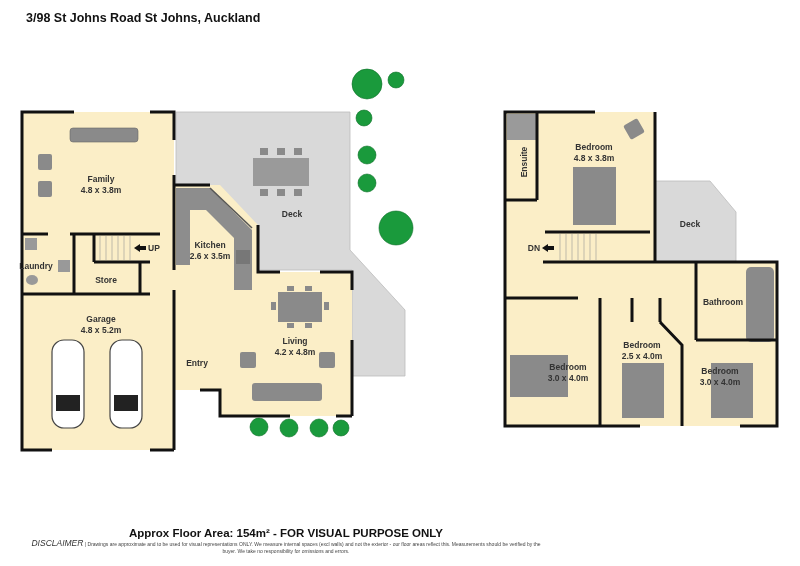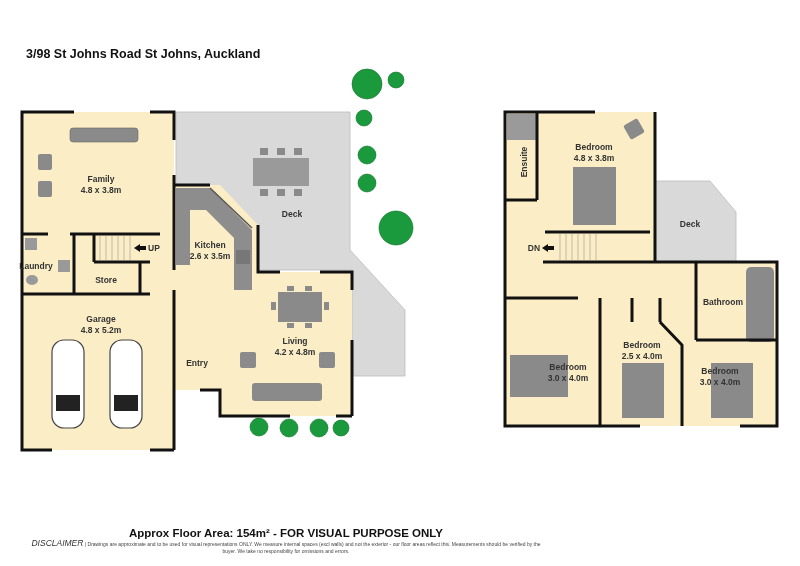--- a/index.html
+++ b/index.html
@@ -1,17 +1,17 @@
 <!DOCTYPE html>
 <html><head>
 <meta charset="utf-8">
 <style>
   html,body{margin:0;padding:0;background:#fff;}
   body{width:800px;height:566px;position:relative;overflow:hidden;font-family:"Liberation Sans",sans-serif;}
-  .title{position:absolute;left:26px;top:11px;font-size:12.5px;font-weight:bold;color:#111;margin-top:36px;}
+  .title{position:absolute;left:26px;top:11px;font-size:12.5px;font-weight:bold;color:#111;}
   svg.plan{position:absolute;left:0;top:0;}
   .lbl{font-family:"Liberation Sans",sans-serif;font-size:8.5px;font-weight:bold;fill:#333;text-anchor:middle;}
   .footer{position:absolute;left:26px;top:527px;width:520px;text-align:center;}
   .area{font-size:11.5px;font-weight:bold;color:#111;}
   .disc{font-size:5px;color:#444;line-height:6.5px;margin-top:1px;}
   .disc .h{font-size:8.5px;font-style:italic;color:#333;}
 </style>
 </head>
 <body>
 

